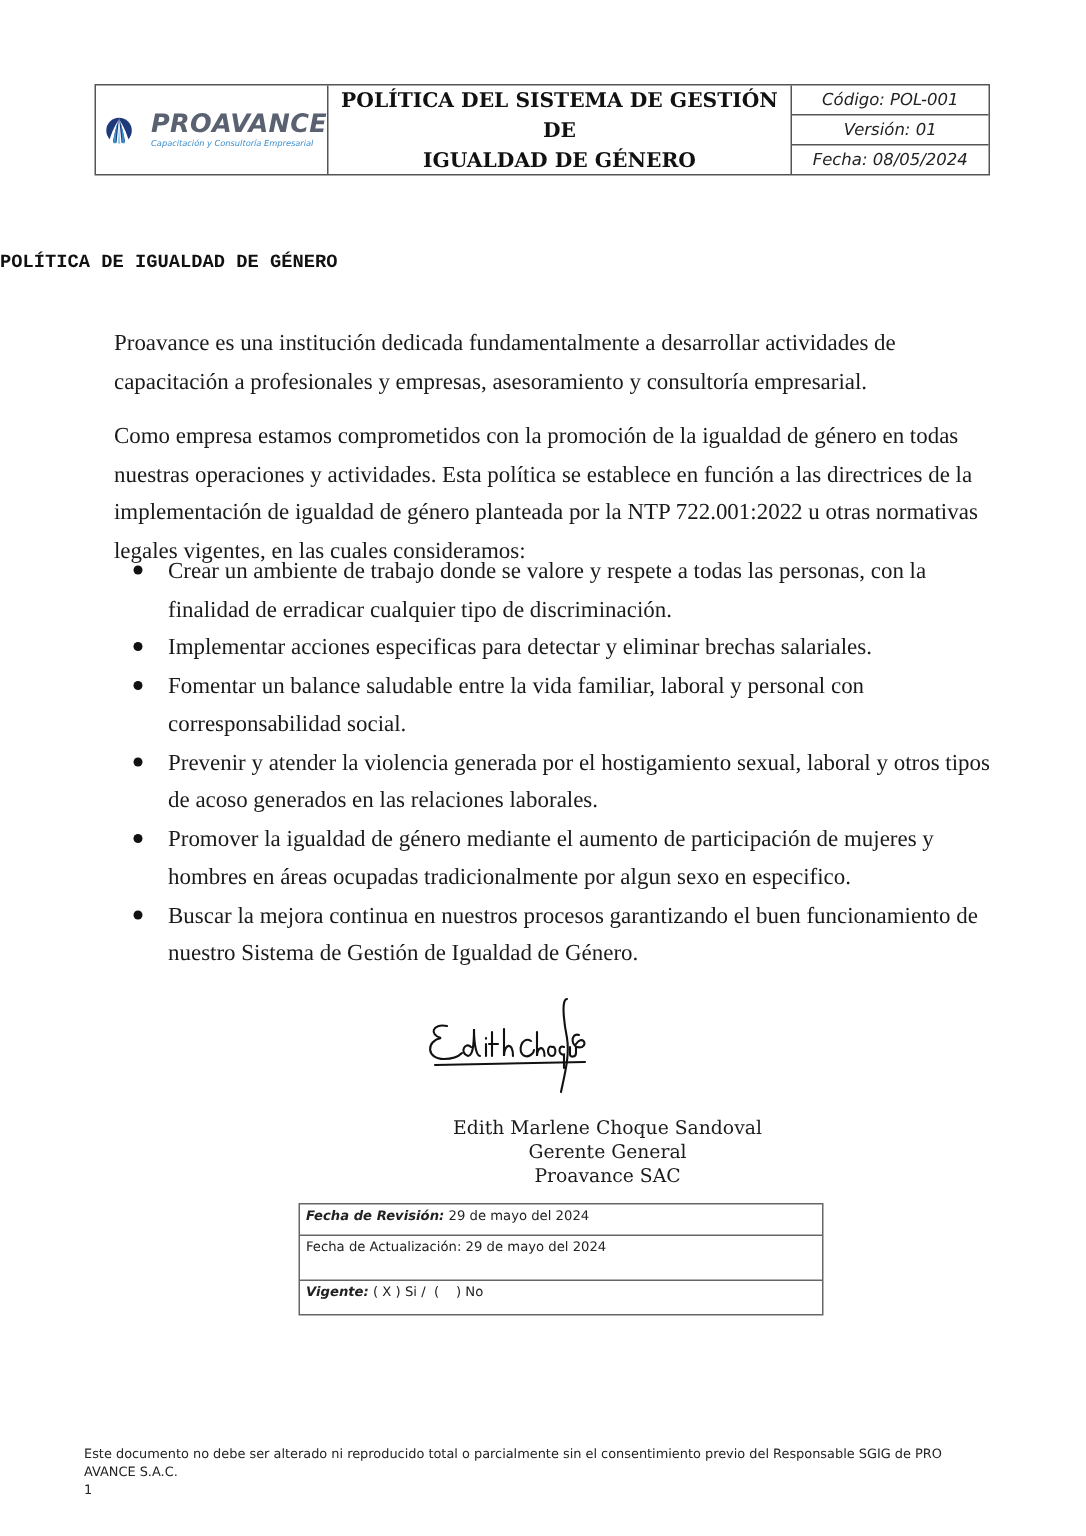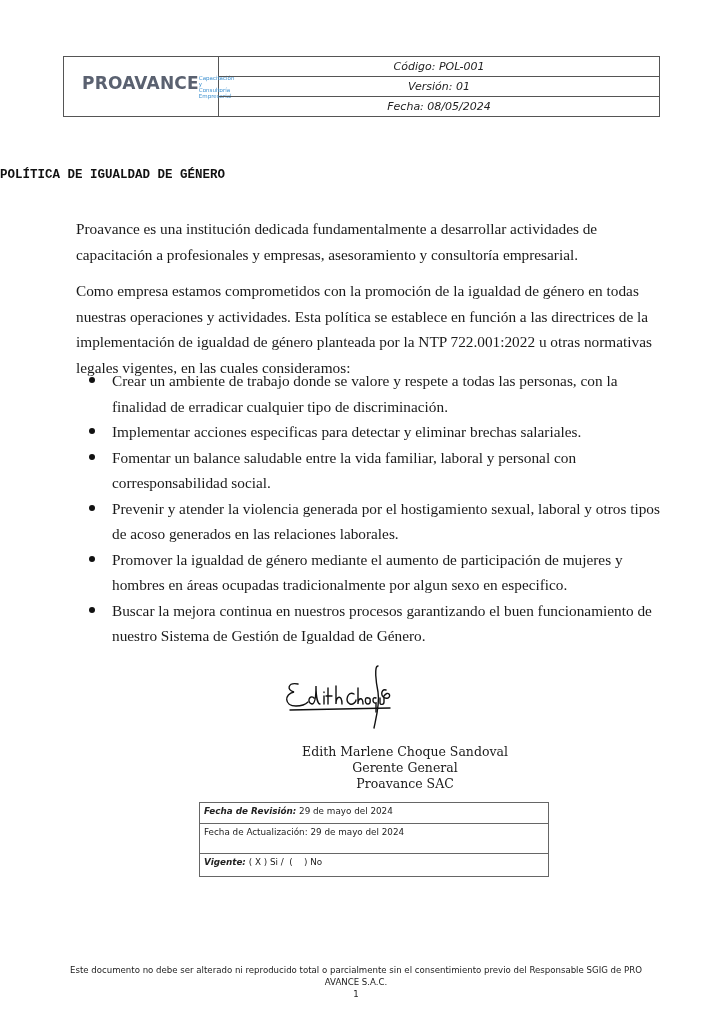--- a/index.html
+++ b/index.html
@@ -7,21 +7,21 @@
   .page { position: absolute; left: 0; top: 0; width: 724px; height: 1024px; background: #fff; }
 
   
   .hdr { position: absolute; left: 63px; top: 56px; width: 597px; height: 61px; border: 1px solid #555; box-sizing: border-box; display: flex; }
   .hdr-logo { width: 155px; border-right: 1px solid #555; box-sizing: border-box; display: flex; align-items: center; padding-left: 6px; }
   .hdr-title { width: 309px; border-right: 1px solid #555; box-sizing: border-box; display: flex; align-items: center; justify-content: center; text-align: center; font-family: "DejaVu Serif", serif; font-weight: bold; font-size: 13.5px; line-height: 20px; color: #111; padding: 0 6px; }
   .hdr-meta { flex: 1; display: flex; flex-direction: column; }
   .hdr-meta div { flex: 1; border-bottom: 1px solid #555; display: flex; align-items: center; justify-content: center; font-family: "DejaVu Sans", sans-serif; font-size: 11px; color: #222; font-style: italic; }
   .hdr-meta div:last-child { border-bottom: none; }
 
-  .logo-text { display: flex; flex-direction: row; margin-left: 12px; }
+  .logo-text { display: flex; flex-direction: column; margin-left: 12px; font-style: italic; }
   .logo-name { font-family: "DejaVu Sans", sans-serif; font-weight: bold; font-size: 17px; color: #5a6170; letter-spacing: 0.2px; line-height: 18px; }
   .logo-tag { font-family: "DejaVu Sans", sans-serif; font-size: 5.5px; color: #3b8fcf; margin-top: 1px; }
 
   
   .doc-title { position: absolute; left: 0; width: 724px; top: 168px; font-family: Liberation Mono, monospace; font-weight: bold; font-size: 12.5px; color: #111; }
   .body-text { position: absolute; left: 76px; width: 590px; font-family: "Liberation Serif", serif; font-size: 15.3px; line-height: 25.5px; color: #1a1a1a; text-align: left; }
   .p1 { top: 216px; }
   .p2 { top: 266px; margin-top: 12px; }
   .bullets { position: absolute; left: 70px; width: 590px; top: 368px; margin: 0; padding: 0; list-style: none; font-family: "Liberation Serif", serif; font-size: 15.3px; line-height: 25.5px; color: #1a1a1a; }
   .bullets li { position: relative; padding-left: 42px; }
@@ -35,41 +35,47 @@
   .rev { position: absolute; left: 199px; top: 802px; width: 350px; border: 1px solid #666; box-sizing: border-box; font-family: "DejaVu Sans", sans-serif; font-size: 8.8px; color: #222; }
   .rev .row { border-bottom: 1px solid #666; padding: 3px 4px; box-sizing: border-box; }
   .rev .row:last-child { border-bottom: none; }
   .rev .r1 { height: 21px; }
   .rev .r2 { height: 30px; }
   .rev .r3 { height: 22px; }
   .bi { font-weight: bold; font-style: italic; }
   .b { font-weight: normal; }
 
   
-  .footer { position: absolute; right: 68px; top: 964px; width: 600px; text-align: center; font-family: "DejaVu Sans", sans-serif; font-size: 8.6px; line-height: 12px; color: #222; }
+  .footer { position: absolute; right: 68px; top: 964px; width: 600px; text-align: left; font-family: "DejaVu Sans", sans-serif; font-size: 8.6px; line-height: 12px; color: #222; }
 </style>
 </head>
 <body>
 
 <div class="page">
 
   <div class="hdr">
     <div class="hdr-logo">
       <svg width="44" height="44" viewBox="0 0 44 44">
         <circle cx="22" cy="22" r="20" fill="#1f3a7a"></circle>
         <path d="M22 2 L18 42 L26 42 Z" fill="#ffffff"></path>
         <path d="M21 6 C14 16 9 30 6 40 L12 42 C14 30 17 18 21 6 Z" fill="#ffffff"></path>
         <path d="M23 6 C30 16 35 30 38 40 L32 42 C30 30 27 18 23 6 Z" fill="#ffffff"></path>
         <path d="M20 8 C16 20 14 32 13 42 L17 42 C17 30 18 20 20 8 Z" fill="#3b8fcf"></path>
         <path d="M24 8 C28 20 30 32 31 42 L27 42 C27 30 26 20 24 8 Z" fill="#3b8fcf"></path>
         <path d="M22 10 L20.5 42 L23.5 42 Z" fill="#7fc3ea"></path>
       </svg>
       <div class="logo-text">
         <span class="logo-name">PROAVANCE</span>
         <span class="logo-tag">Capacitación y Consultoría Empresarial</span>
+      </div>
+    </div>
+    <div class="hdr-title">
+      <div>
+        <div>POLÍTICA DEL SISTEMA DE GESTIÓN DE</div>
+        <div>IGUALDAD DE GÉNERO</div>
       </div>
     </div>
     <div class="hdr-meta">
       <div>Código: POL-001</div>
       <div>Versión: 01</div>
       <div>Fecha: 08/05/2024</div>
     </div>
   </div>
 
   <div class="doc-title">POLÍTICA DE IGUALDAD DE GÉNERO</div>

